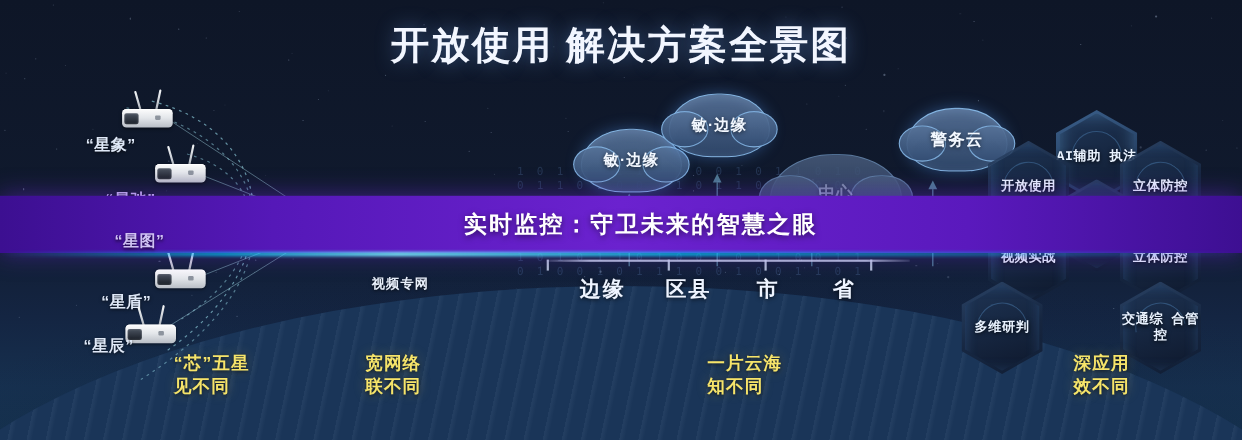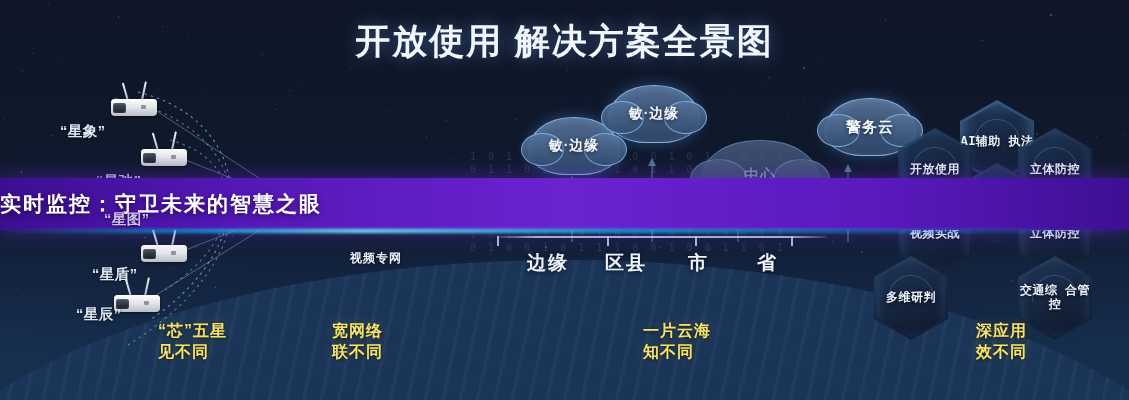--- a/index.html
+++ b/index.html
@@ -141,22 +141,23 @@
   .gold {
     position:absolute; color:#f6e46a; font-size:16px; font-weight:700;
     line-height:21px; letter-spacing:1px; white-space:pre-line;
     text-shadow:0 1px 4px rgba(0,0,0,.75), 0 0 12px rgba(246,228,106,.25);
   }
 
   
   .banner {
     position:absolute; left:0; right:0; top:178px; height:52px; z-index:40;
     background:linear-gradient(90deg,#3c0f91 0%,#5518b8 22%,#6b22cf 50%,#5a19bd 78%,#3d0f92 100%);
-    display:flex; align-items:center; 
+    display:flex; align-items:center; justify-content:center;
     box-shadow:0 0 22px rgba(110,40,220,.5);
+    padding-left:36px;
   }
   .banner-text {
     color:#ffffff; font-size:21px; font-weight:700; letter-spacing:2px; white-space:nowrap;
     text-shadow:0 2px 6px rgba(0,0,0,.55);
   }
   .banner-glow {
     position:absolute; left:0; right:0; bottom:-3px; height:4px; z-index:41;
     background:linear-gradient(90deg, rgba(0,200,255,0) 0%, rgba(0,205,255,.65) 18%, rgba(120,230,255,.95) 32%, rgba(0,205,255,.7) 55%, rgba(0,180,255,0) 100%);
     filter:blur(1.6px);
   }
@@ -336,21 +337,21 @@
     <circle cx="302" cy="205" r="3.5" fill="#bfe3ee" opacity=".8"></circle>
   </svg>
 
   <div class="cam" style="left:105px; top:92px;">
     <div class="ant a1"></div>
     <div class="ant a2"></div>
     <div class="body"></div>
     <div class="lens"></div>
     <div class="dot"></div>
   </div>
-  <div class="cam-label" style="left:60px;  top:122px;text-align:center;">“星象”</div>
+  <div class="cam-label" style="left:78px;  top:122px;text-align:center;">“星象”</div>
 
   <div class="cam" style="left:135px; top:142px;">
     <div class="ant a1"></div>
     <div class="ant a2"></div>
     <div class="body"></div>
     <div class="lens"></div>
     <div class="dot"></div>
   </div>
   <div class="cam-label" style="left:96px;  top:172px; color:#c8b9ee;">“星弛”</div>
 
@@ -409,21 +410,21 @@
     <path d="M92 122 L92 64" stroke="#7fc4e0" stroke-width="1.2" fill="none" opacity=".55"></path>
     <path d="M88 64 L92 56 L96 64 Z" fill="#7fc4e0" opacity=".55"></path>
     <path d="M172 122 L172 46" stroke="#7fc4e0" stroke-width="1.2" fill="none" opacity=".55"></path>
     <path d="M168 46 L172 38 L176 46 Z" fill="#7fc4e0" opacity=".55"></path>
     <path d="M258 122 L258 70" stroke="#7fc4e0" stroke-width="1.2" fill="none" opacity=".5"></path>
     <path d="M254 70 L258 62 L262 70 Z" fill="#7fc4e0" opacity=".5"></path>
     <path d="M368 122 L368 52" stroke="#7fc4e0" stroke-width="1.2" fill="none" opacity=".55"></path>
     <path d="M364 52 L368 44 L372 52 Z" fill="#7fc4e0" opacity=".55"></path>
   </svg>
 
-  <div class="netlabel" style="left:350px; top:250px;">视频专网</div>
+  <div class="netlabel" style="left:338px; top:250px;">视频专网</div>
 
   <div class="axis" style="left:497px; top:236px; width:330px;">
     <div class="tick" style="left:0px;"></div>
     <div class="tick" style="left:110px;"></div>
     <div class="tick" style="left:198px;"></div>
     <div class="tick" style="left:294px;"></div>
   </div>
 
   <div class="tier-label" style="left:527px; top:250px;">边缘</div>
   <div class="tier-label" style="left:605px; top:250px;">区县</div>

